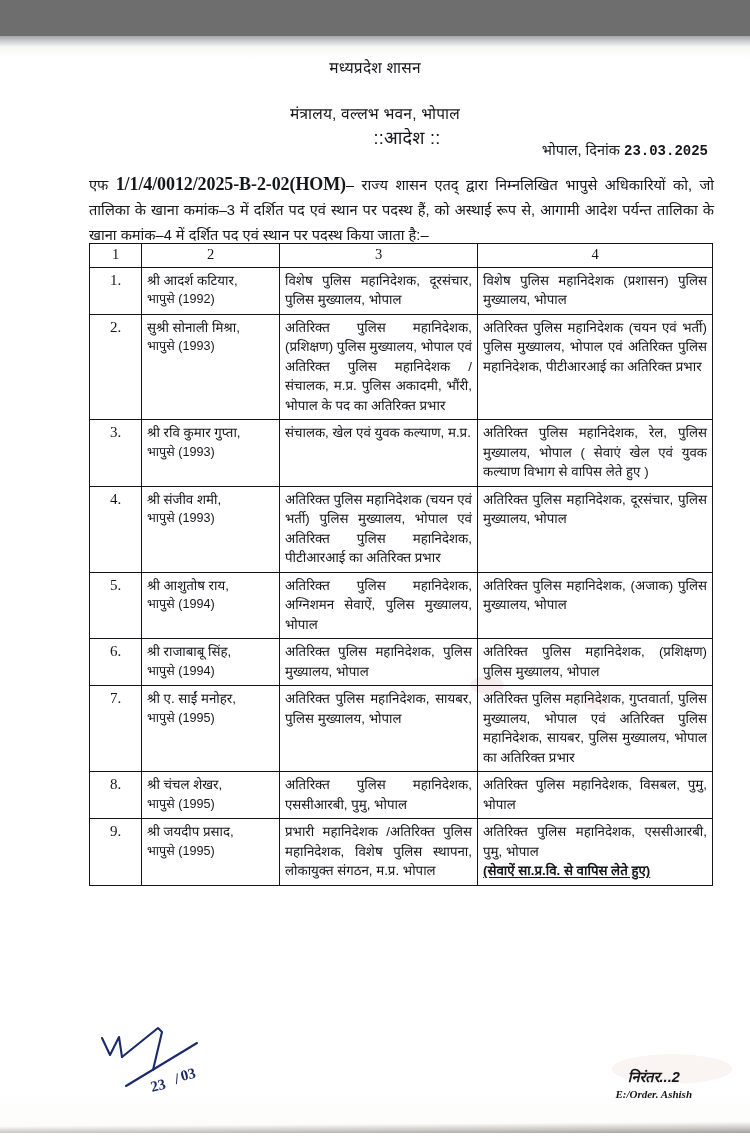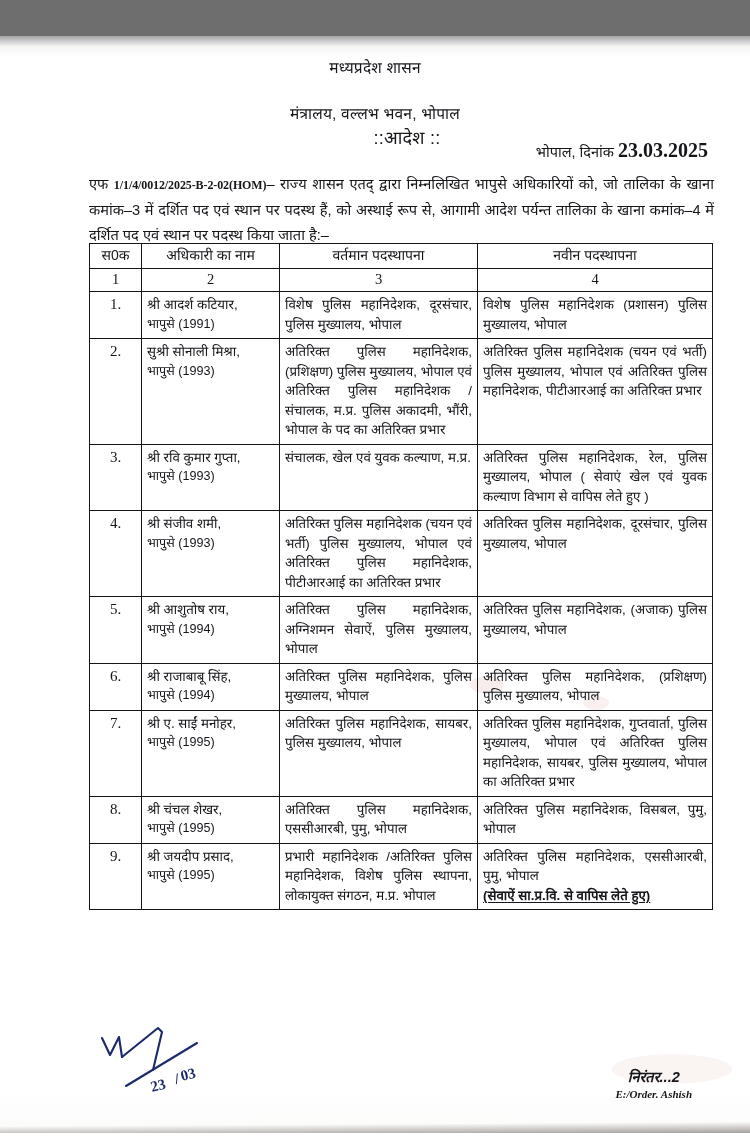--- a/index.html
+++ b/index.html
@@ -57,38 +57,38 @@
   #hdr2 { top: 45px; }
   #hdr3 { top: 68px; }
   #hdr4 { top: 91px; font-size: 18px; padding-left: 32px; }
 
   #dateline {
     position: absolute;
     top: 103px; right: 42px;
     font-size: 14.5px;
   }
   #dateline .dnum {
-    font-family: Liberation Serif, serif;
-    font-weight: 700;
-    font-size: 20px;
+    font-family: Liberation Mono, monospace;
+    font-weight: 700;
+    font-size: 14px;
   }
 
   
   #body-para {
     position: absolute;
     left: 89px; top: 136px;
     width: 625px;
     font-size: 14.6px;
     line-height: 25px;
     text-align: justify;
   }
   #body-para .refno {
     font-family: "Liberation Serif", serif;
     font-weight: 700;
-    font-size: 12px;
+    font-size: 18px;
     letter-spacing: -.1px;
   }
 
   
   #tbl-wrap {
     position: absolute;
     left: 89px; top: 207px;
     width: 623px;
   }
   table {
@@ -210,38 +210,32 @@
     <div id="tbl-wrap">
       <table>
         <colgroup>
           <col class="c1">
             <col class="c2">
             <col class="c3">
             <col class="c4">
         </colgroup>
         <thead>
           <tr>
-            <th>स0क</th>
-            <th>अधिकारी का नाम</th>
-            <th>वर्तमान पदस्थापना</th>
-            <th>नवीन पदस्थापना</th>
-          </tr>
-          <tr>
             <td class="colnum">1</td>
             <td class="colnum">2</td>
             <td class="colnum">3</td>
             <td class="colnum">4</td>
           </tr>
         </thead>
         <tbody id="tbody">
             <tr>
               <td class="num">1.</td>
               <td class="name">
                 <div>श्री आदर्श कटियार,</div>
-                <div class="yr">भापुसे (1991)</div>
+                <div class="yr">भापुसे (1992)</div>
               </td>
               <td class="just">विशेष पुलिस महानिदेशक, दूरसंचार, पुलिस मुख्यालय, भोपाल</td>
               <td class="just"><span>विशेष पुलिस महानिदेशक (प्रशासन) पुलिस मुख्यालय, भोपाल</span></td>
             </tr>
             <tr>
               <td class="num">2.</td>
               <td class="name">
                 <div>सुश्री सोनाली मिश्रा,</div>
                 <div class="yr">भापुसे (1993)</div>
               </td>

